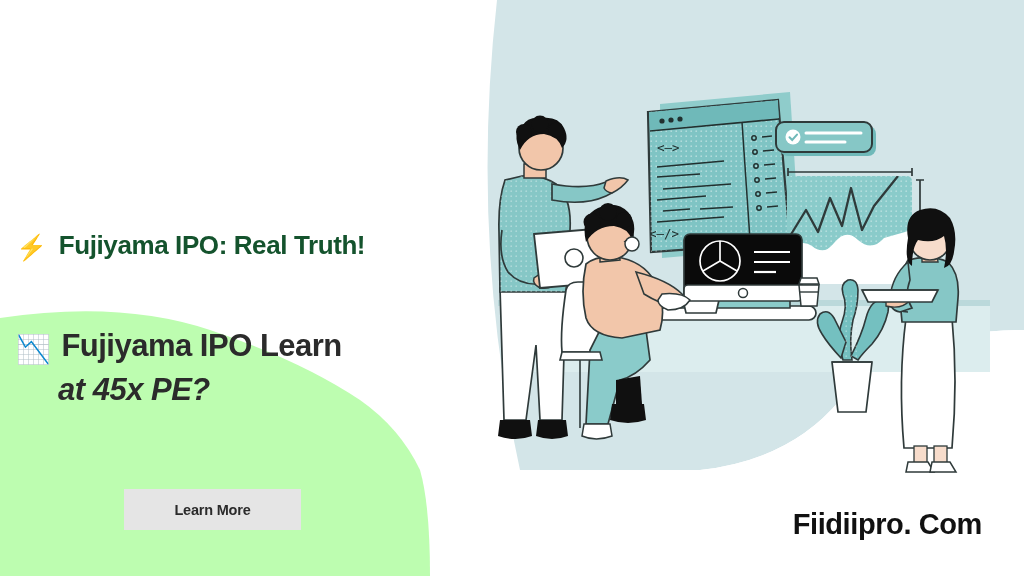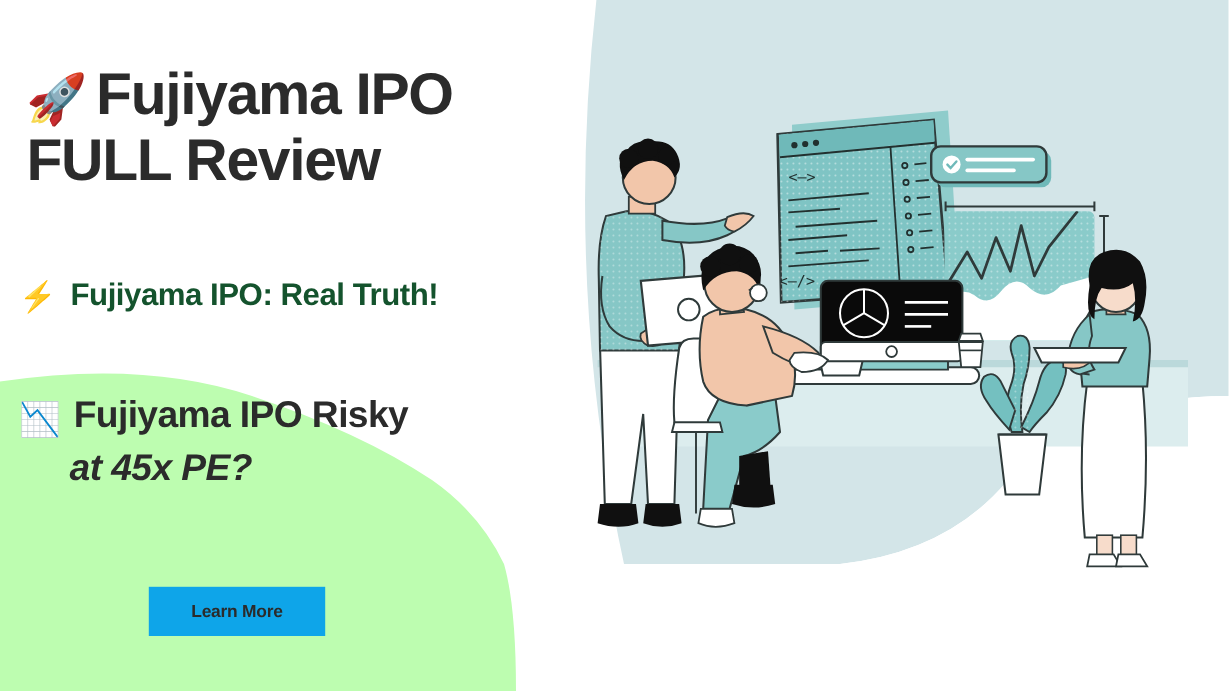--- a/index.html
+++ b/index.html
@@ -83,23 +83,23 @@
     display: block;
     padding-left: 42px;
     font-style: italic;
   }
 
   
   .cta {
     position: absolute;
     left: 124px;
     top: 489px;
-    width: 147px;
+    width: 177px;
     height: 41px;
-    background: #0ea5e9;
+    background: #e5e5e5;
     border: none;
     display: flex;
     align-items: center;
     justify-content: center;
     cursor: pointer;
     padding: 0;
   }
   .cta span {
     font-family: "Liberation Sans", sans-serif;
     font-size: 14.5px;
@@ -376,33 +376,30 @@
                  Q952 266 944 268 Q948 250 944 236 Q934 244 918 240 Q912 248 912 266
                  Q904 262 908 238 Z" fill="#101010"></path>
       </g>
 
     </g>
 
   </svg>
 
   <div class="content-layer">
 
-    <div class="headline">
-      <span class="emo">🚀</span><span>Fujiyama IPO</span><br>
-      <span>FULL Review</span>
-    </div>
 
     <div class="subline">
       <span class="emo">⚡</span><span>Fujiyama IPO: Real Truth!</span>
     </div>
 
     <div class="riskline">
-      <span class="emo">📉</span><span>Fujiyama IPO Risky</span>
+      <span class="emo">📉</span><span>Fujiyama IPO Learn</span>
       <span class="l2">at 45x PE?</span>
     </div>
 
     <button class="cta">
       <span>Learn More</span>
     </button>
 
+    <div class="brand">Fiidiipro. Com</div>
 
   </div>
 </div>
 
 </body></html>

